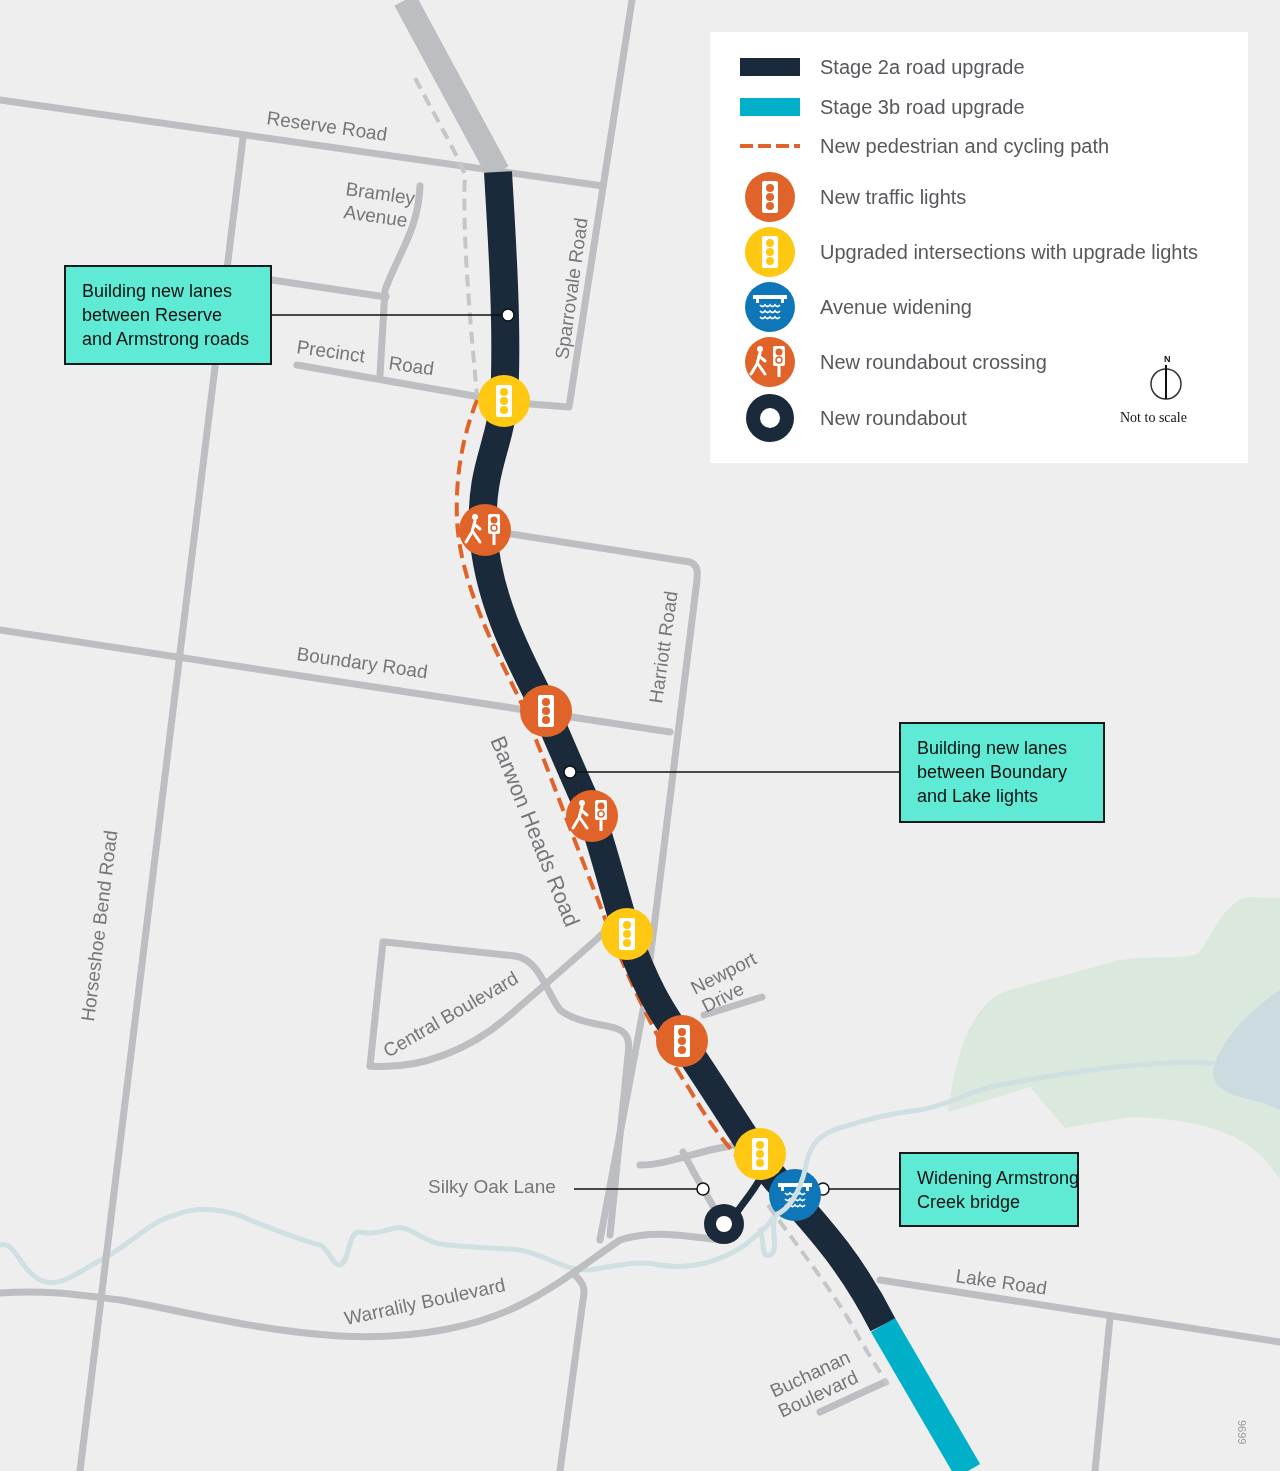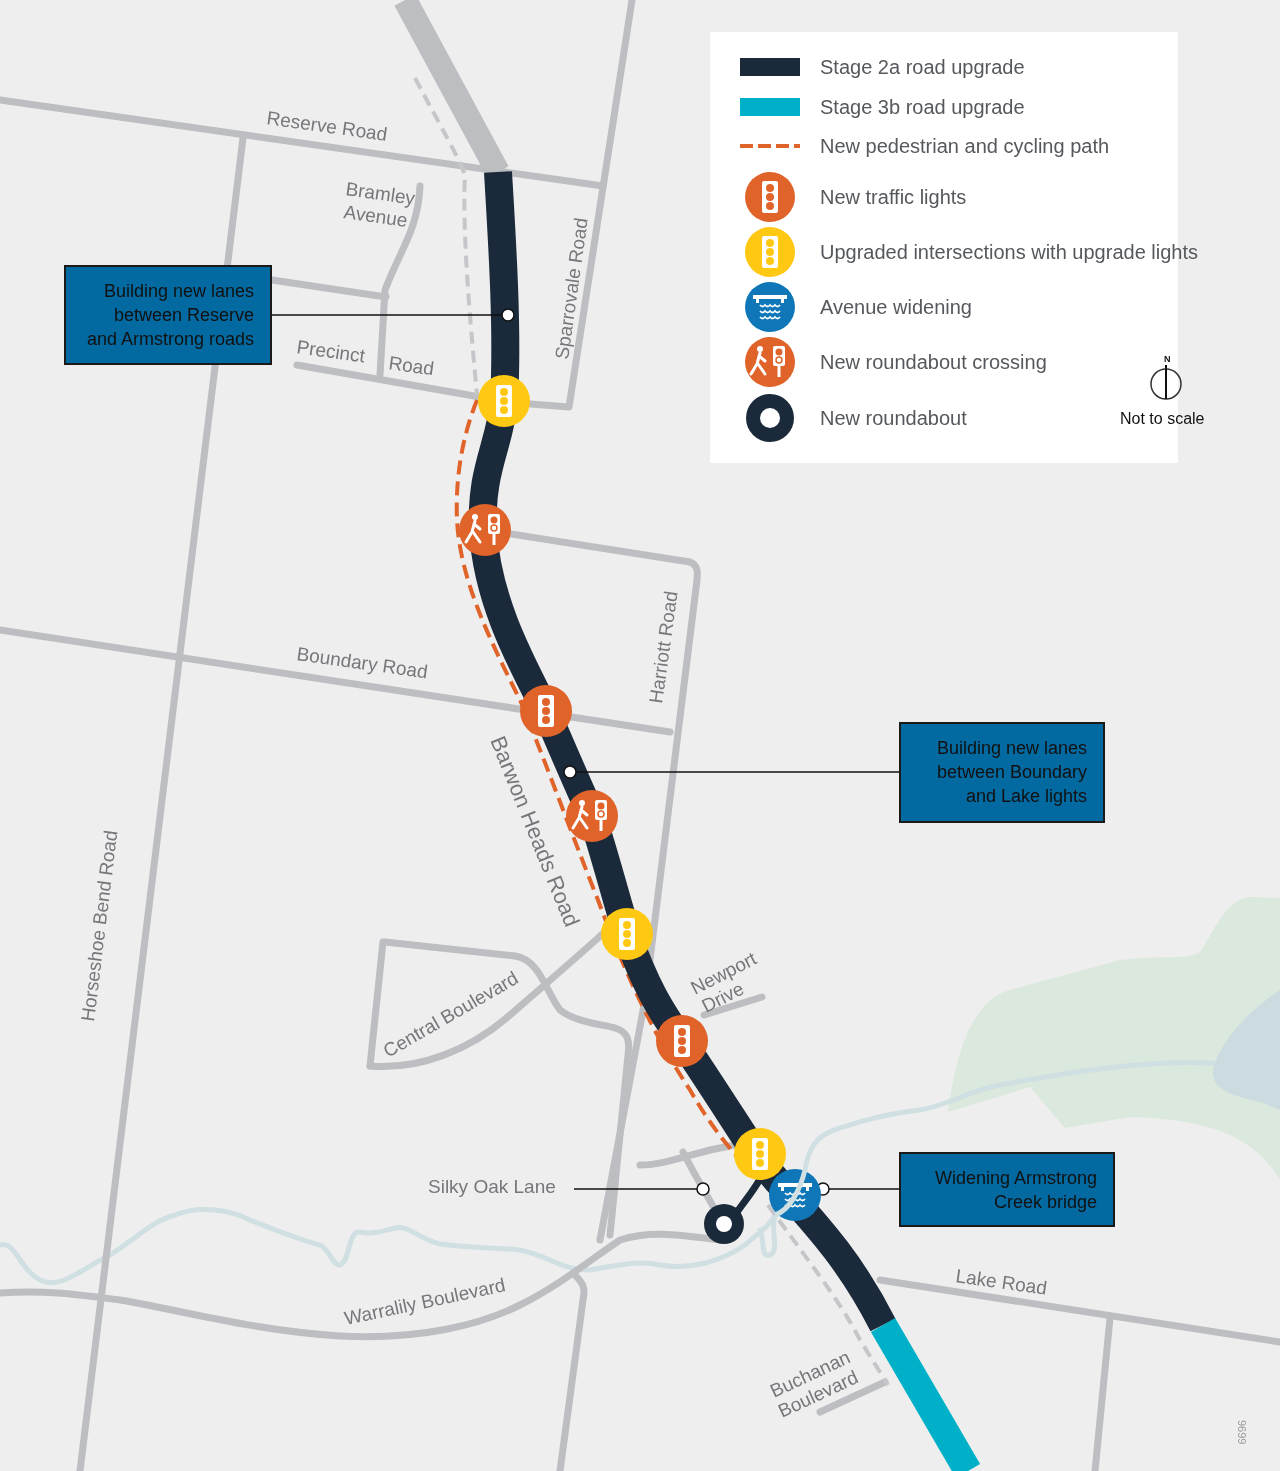--- a/index.html
+++ b/index.html
@@ -1,25 +1,25 @@
 <!DOCTYPE html>
 <html><head>
 <meta charset="utf-8">
 <style>
   html, body { margin: 0; padding: 0; }
   body { width: 1280px; height: 1471px; background: #eeeeee; overflow: hidden; position: relative; font-family: "Liberation Sans", sans-serif; }
   #map { position: absolute; left: 0; top: 0; width: 1280px; height: 1471px; }
   .road-label { font-family: "Liberation Sans", sans-serif; font-size: 19px; fill: #75777b; }
-  .callout { position: absolute; background: #0369a1; border: 2px solid #1a1a1a; box-sizing: border-box; padding: 12px 16px; font-size: 18px; line-height: 24px; color: #111; text-align: right; }
+  .callout { position: absolute; background: #5eead4; border: 2px solid #1a1a1a; box-sizing: border-box; padding: 12px 16px; font-size: 18px; line-height: 24px; color: #111; }
   .callout div { white-space: nowrap; }
-  .legend { position: absolute; left: 710px; top: 32px; width: 468px; height: 431px; background: #ffffff; }
+  .legend { position: absolute; left: 710px; top: 32px; width: 538px; height: 431px; background: #ffffff; }
   .legend-row { position: absolute; left: 0; height: 40px; display: flex; align-items: center; }
   .legend-symbol { position: absolute; left: 30px; width: 60px; display: flex; justify-content: center; align-items: center; }
   .legend-label { position: absolute; left: 110px; font-size: 20px; color: #55585c; white-space: nowrap; }
-  .scale-note { position: absolute; left: 410px; top: 378px; font-size: 16px; color: #111; white-space: nowrap; }
+  .scale-note { position: absolute; left: 410px; top: 378px; font-size: 14px; color: #111; white-space: nowrap; font-family: Liberation Serif, serif; }
   .north { position: absolute; left: 436px; top: 320px; }
   .ref-code { position: absolute; left: 1248px; top: 1420px; transform: rotate(90deg); transform-origin: left top; font-size: 11px; color: #9a9a9a; }
 </style>
 </head>
 <body>
 
 <svg id="map" viewBox="0 0 1280 1471" xmlns="http://www.w3.org/2000/svg">
   <defs>
     <g id="tl-glyph">
       <rect x="-8" y="-16" width="16" height="32" rx="2" fill="#fff"></rect>
@@ -158,21 +158,21 @@
 <div class="callout" style="left:64px; top:265px; width:208px; height:100px;">
   <div>Building new lanes</div>
   <div>between Reserve</div>
   <div>and Armstrong roads</div>
 </div>
 <div class="callout" style="left:899px; top:722px; width:206px; height:101px;">
   <div>Building new lanes</div>
   <div>between Boundary</div>
   <div>and Lake lights</div>
 </div>
-<div class="callout" style="left:899px; top:1152px; width:216px; height:75px;">
+<div class="callout" style="left:899px; top:1152px; width:180px; height:75px;">
   <div>Widening Armstrong</div>
   <div>Creek bridge</div>
 </div>
 
 <div class="legend">
   <div class="legend-row" style="top:15px;">
     <div class="legend-symbol">
         <div style="width:60px;height:18px;background:#1b2a3a;"></div>
       </div>
     <span class="legend-label">Stage 2a road upgrade</span>

